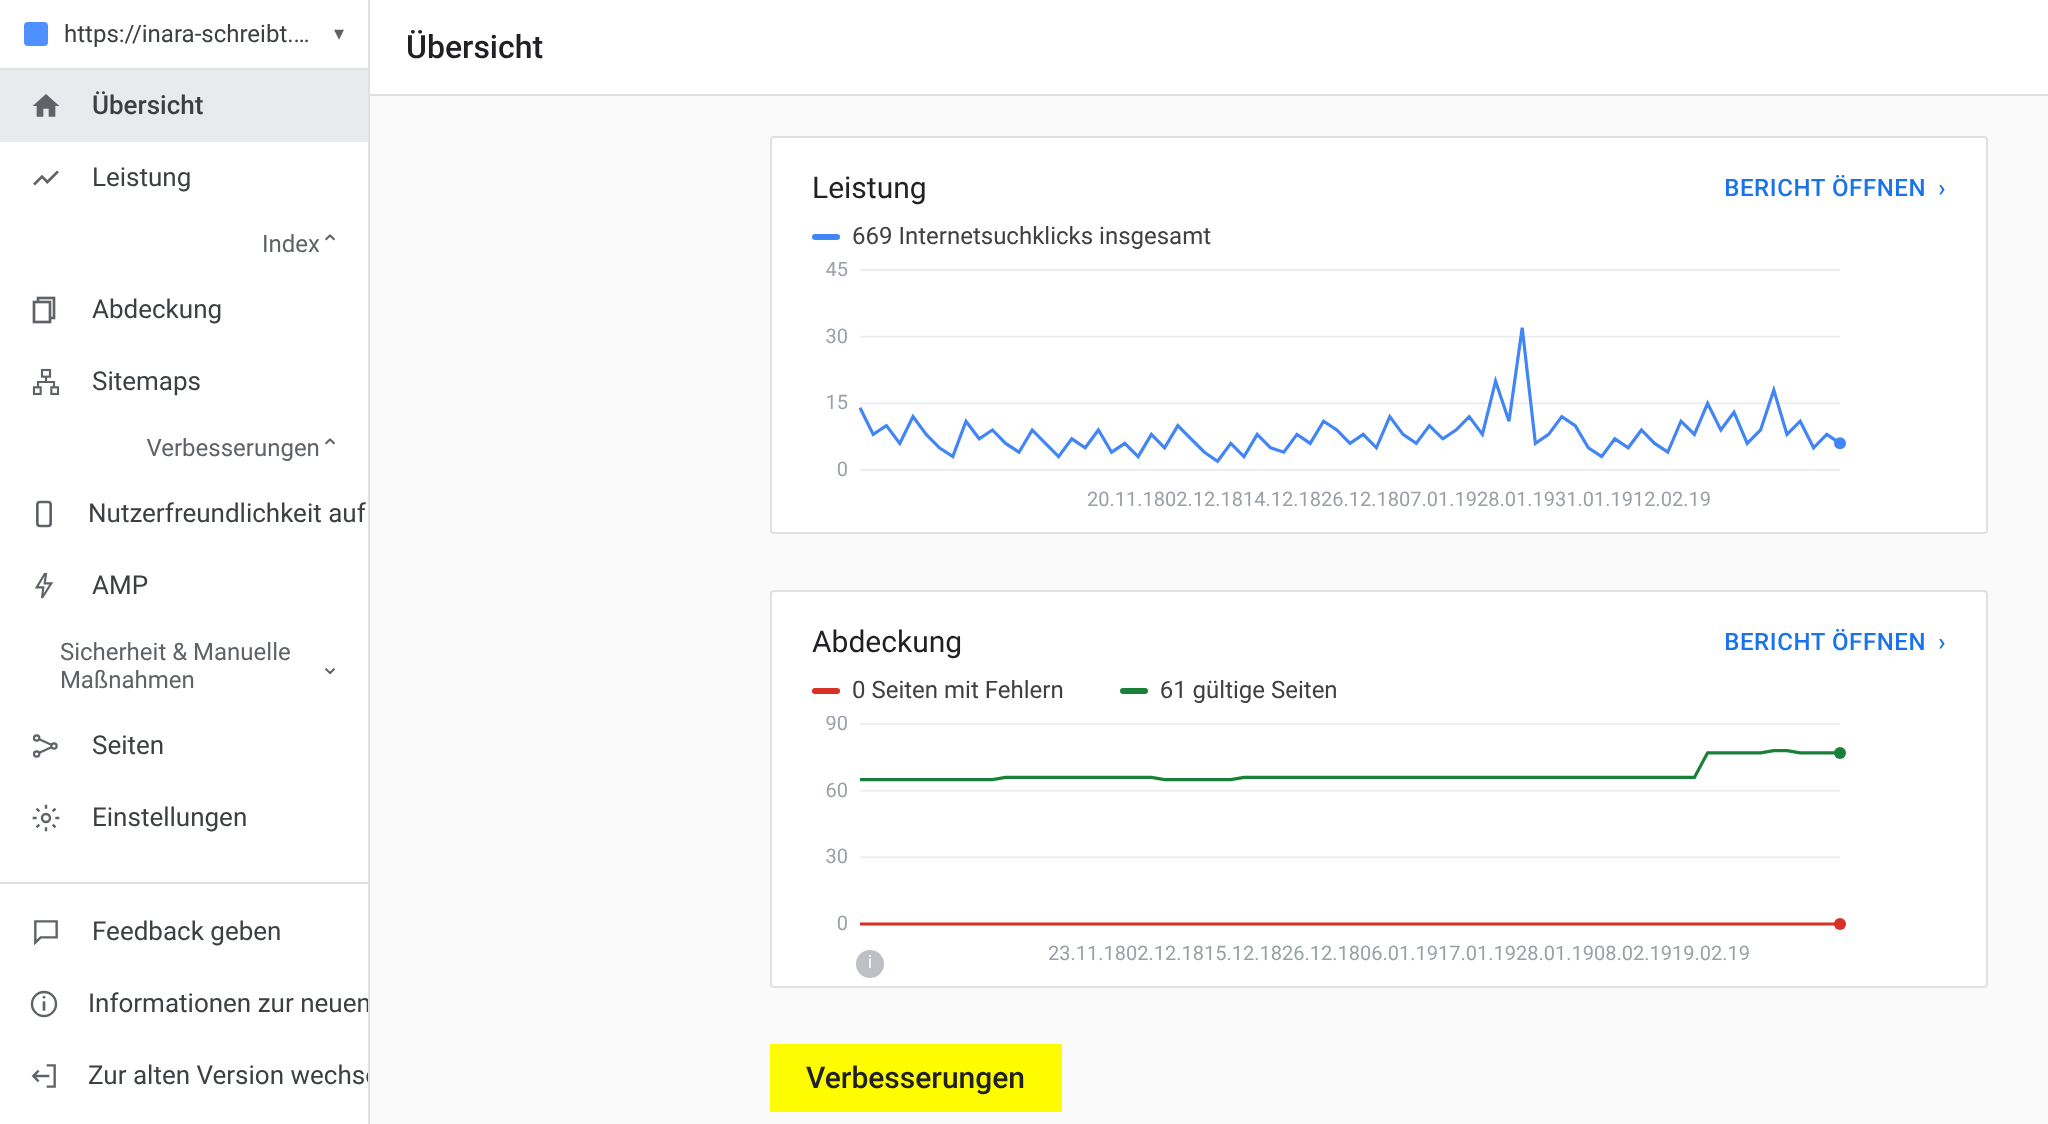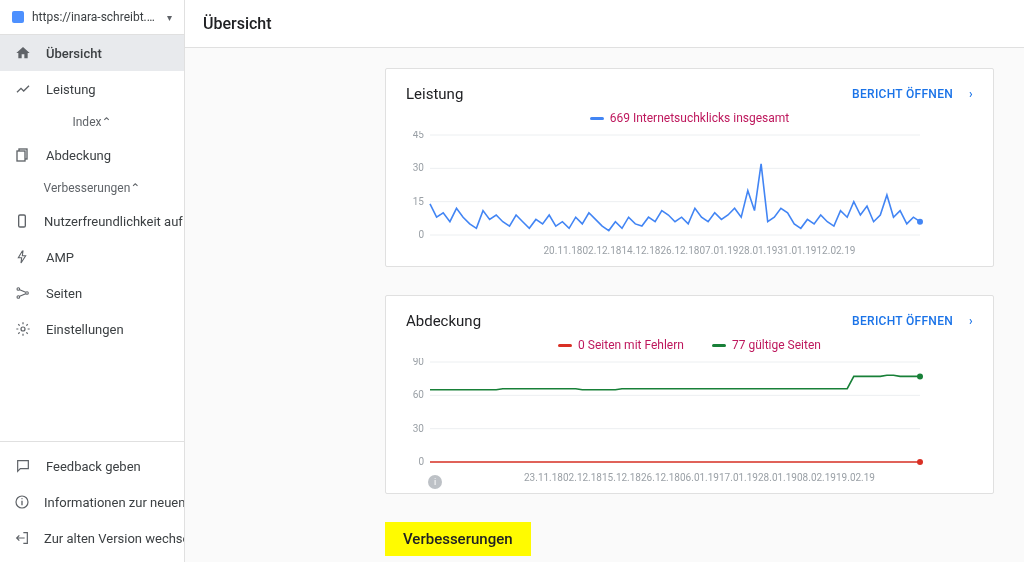--- a/index.html
+++ b/index.html
@@ -4,34 +4,34 @@
 <style>
 * { box-sizing: border-box; margin: 0; padding: 0; }
 body { font-family: Roboto, Arial, sans-serif; font-size: 13px; color: #5f6368; background: #fff; width: 1024px; height: 562px; overflow: hidden; }
 .app { display: flex; height: 562px; }
 .sidebar { width: 185px; border-right: 1px solid #e0e0e0; display: flex; flex-direction: column; background:#fff; }
 .prop { display: flex; align-items: center; padding: 10px 12px; border-bottom: 1px solid #e0e0e0; cursor: pointer; gap: 8px; }
 .prop .favicon { width: 12px; height: 12px; background: #4d90fe; border-radius: 2px; }
 .prop .url { flex: 1; font-size: 12px; color: #3c4043; white-space: nowrap; overflow: hidden; text-overflow: ellipsis; }
 .prop .caret { font-size: 10px; color:#5f6368; }
 .nav { flex: 1; overflow: hidden; }
-.nav-section-header { display:flex; align-items:center; justify-content:center; padding: 8px 14px; font-size: 12px; color:#5f6368; cursor:pointer; }
+.nav-section-header { display:flex; align-items:center; justify-content:flex-end; padding: 8px 14px; font-size: 12px; color:#5f6368; cursor:pointer; }
 .nav-item { display:flex; align-items:center; gap: 14px; padding: 9px 14px; font-size: 13px; color:#3c4043; cursor:pointer; white-space: nowrap; overflow:hidden; text-overflow:ellipsis; }
 .nav-item.active { background: #e8eaed; font-weight: 500;}
 .nav-item .icon { width: 18px; height:18px; display:inline-flex; align-items:center; justify-content:center; color:#5f6368; font-size: 15px; }
 .hl { background: #fffb00; }
 .sidebar-bottom { border-top:1px solid #e0e0e0; padding-top:6px; padding-bottom:6px; }
 .main { flex:1; background:#fff; display:flex; flex-direction:column; }
 .main-header { height:48px; border-bottom:1px solid #e0e0e0; display:flex; align-items:center; padding:0 18px; font-size:16px; font-weight:500; color:#202124; }
 .content { flex:1; background:#fafafa; padding: 20px 30px 20px 200px; overflow:auto; }
 .card { background:#fff; border:1px solid #e0e0e0; border-radius:2px; margin-bottom:28px; padding:16px 20px 10px 20px; }
 .card-header { display:flex; justify-content:space-between; align-items:center; margin-bottom:8px; }
 .card-title { color:#202124; font-size:15px; }
-.open-report { color:#1a73e8; font-size:12px; font-weight:500; letter-spacing:.3px; cursor:pointer; display:flex; align-items:center; gap:16px; }
-.legend { display:flex; gap:28px; font-size:12px; color:#be185d; margin-bottom:6px;justify-content:center; }
+.open-report { color:#1a73e8; font-size:12px; font-weight:500; letter-spacing:.3px; cursor:pointer; display:flex; align-items:center; gap:6px; }
+.legend { display:flex; gap:28px; font-size:12px; color:#404040; margin-bottom:6px; }
 .legend .dash { display:inline-block; width:14px; height:3px; border-radius:2px; margin-right:6px; vertical-align:middle; }
 .chart { position:relative; }
 svg { display:block; }
 .xaxis { display:flex; justify-content:center; font-size:10px; color:#9aa0a6; padding: 4px 4px 0 24px; }
 .marker { position:absolute; bottom:-6px; left:22px; width:14px; height:14px; background:#bdc1c6; border-radius:50%; display:flex; align-items:center; justify-content:center; font-size:9px; color:#fff; }
 .improve-title { background:#fffb00; display:inline-block; padding:8px 18px; font-size:15px; color:#202124; font-weight:500; }
 .chev { font-size:12px; }
 </style>
 </head>
 <body>
@@ -68,20 +68,31 @@
       </div>
       <div class="nav-item">
         <span class="icon">
           <svg width="16" height="16" viewBox="0 0 24 24">
               <rect x="6" y="3" width="12" height="15" fill="none" stroke="#5f6368" stroke-width="2"></rect>
               <rect x="3" y="6" width="12" height="15" fill="#fff" stroke="#5f6368" stroke-width="2"></rect>
             </svg>
         </span>
         <span>Abdeckung</span>
       </div>
+      <div class="nav-item">
+        <span class="icon">
+          <svg width="16" height="16" viewBox="0 0 24 24">
+              <rect x="9" y="3" width="6" height="5" fill="none" stroke="#5f6368" stroke-width="1.6"></rect>
+              <rect x="3" y="16" width="5" height="5" fill="none" stroke="#5f6368" stroke-width="1.6"></rect>
+              <rect x="16" y="16" width="5" height="5" fill="none" stroke="#5f6368" stroke-width="1.6"></rect>
+              <path d="M12 8v4M12 12H6v4M12 12h6v4" fill="none" stroke="#5f6368" stroke-width="1.6"></path>
+            </svg>
+        </span>
+        <span>Sitemaps</span>
+      </div>
 
       <div class="nav-section-header">
         <span>Verbesserungen</span>
         <span class="chev">⌃</span>
       </div>
       <div class="nav-item">
         <span class="icon">
           <svg width="16" height="16" viewBox="0 0 24 24">
               <rect x="7" y="3" width="10" height="18" rx="2" fill="none" stroke="#5f6368" stroke-width="2"></rect>
             </svg>
@@ -90,20 +101,24 @@
       </div>
       <div class="nav-item">
         <span class="icon">
           <svg width="16" height="16" viewBox="0 0 24 24">
               <path d="M11 3L5 13h5l-1 8 7-11h-5l1-7z" fill="none" stroke="#5f6368" stroke-width="1.6"></path>
             </svg>
         </span>
         <span>AMP</span>
       </div>
 
+      <div class="nav-section-header">
+        <span style="max-width:130px">Sicherheit &amp; Manuelle Maßnahmen</span>
+        <span class="chev">⌄</span>
+      </div>
 
       <div class="nav-item">
         <span class="icon">
           <svg width="16" height="16" viewBox="0 0 24 24">
               <circle cx="5" cy="6" r="2" fill="none" stroke="#5f6368" stroke-width="1.6"></circle>
               <circle cx="5" cy="18" r="2" fill="none" stroke="#5f6368" stroke-width="1.6"></circle>
               <circle cx="18" cy="12" r="2" fill="none" stroke="#5f6368" stroke-width="1.6"></circle>
               <path d="M7 7l9 4M7 17l9-4" stroke="#5f6368" stroke-width="1.6"></path>
             </svg>
         </span>
@@ -196,21 +211,21 @@
       <div class="card">
         <div class="card-header">
           <div class="card-title">Abdeckung</div>
           <div class="open-report">
             <span>BERICHT ÖFFNEN</span>
             <span>›</span>
           </div>
         </div>
         <div class="legend">
           <span><span class="dash" style="background:#d93025"></span><span>0 Seiten mit Fehlern</span></span>
-          <span><span class="dash" style="background:#188038"></span><span>77 gültige Seiten</span></span>
+          <span><span class="dash" style="background:#188038"></span><span>61 gültige Seiten</span></span>
         </div>
         <div class="chart">
           <svg id="chart1" width="520" height="110">
               <line x1="24" y1="104" x2="514" y2="104" stroke="#eceff1"></line>
               <text class="yaxis" x="18" y="107" text-anchor="end" font-size="10" fill="#9aa0a6">0</text>
               <line x1="24" y1="70.66666666666667" x2="514" y2="70.66666666666667" stroke="#eceff1"></line>
               <text class="yaxis" x="18" y="73.66666666666667" text-anchor="end" font-size="10" fill="#9aa0a6">30</text>
               <line x1="24" y1="37.333333333333336" x2="514" y2="37.333333333333336" stroke="#eceff1"></line>
               <text class="yaxis" x="18" y="40.333333333333336" text-anchor="end" font-size="10" fill="#9aa0a6">60</text>
               <line x1="24" y1="4" x2="514" y2="4" stroke="#eceff1"></line>

